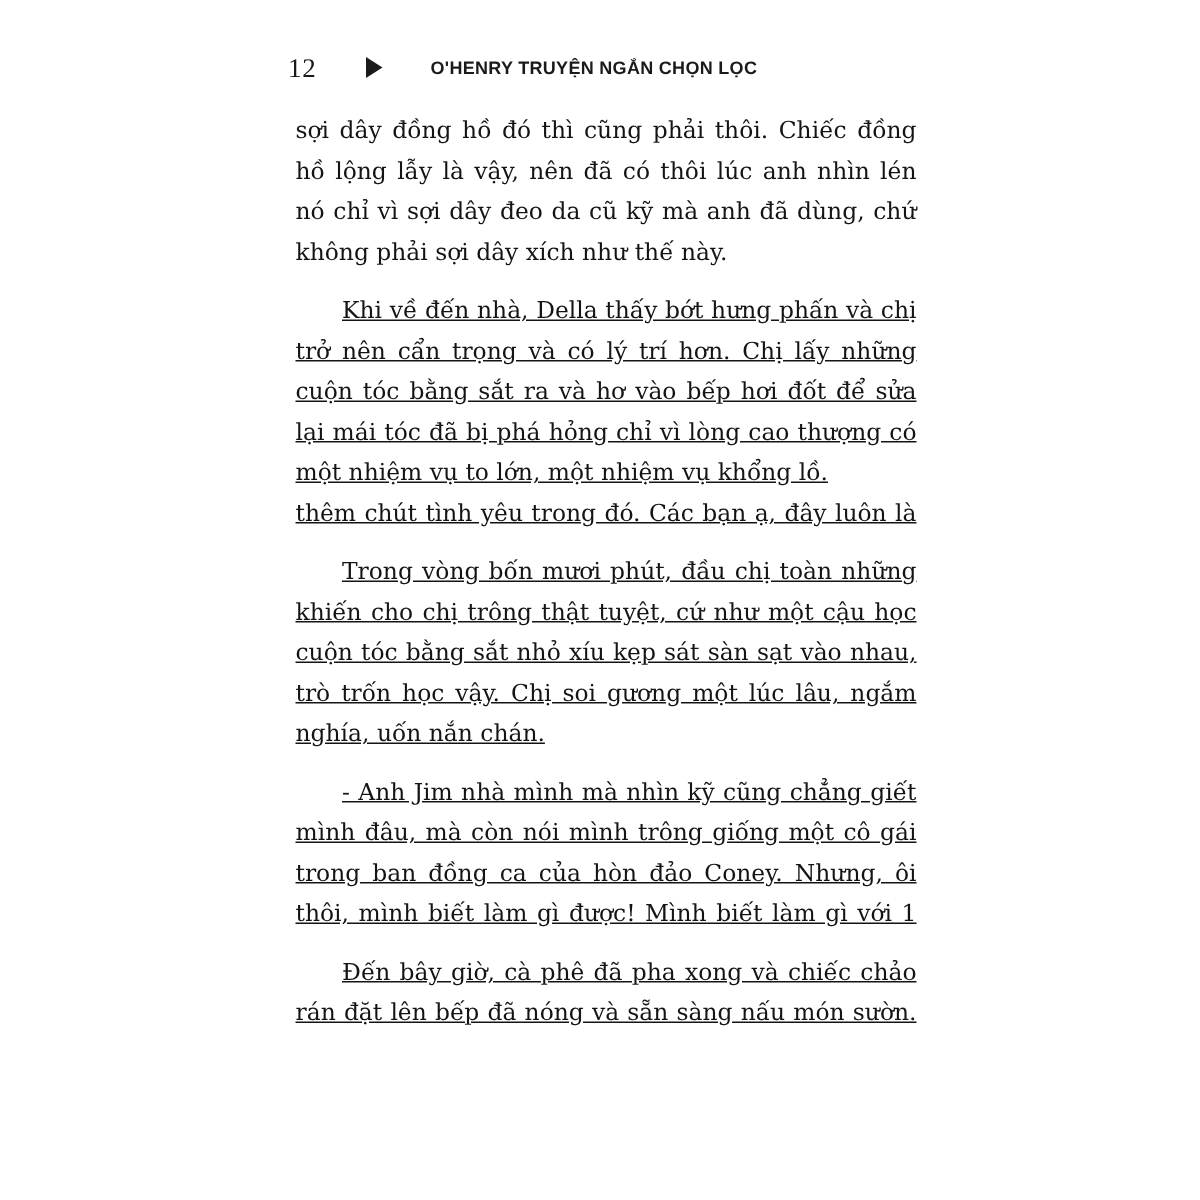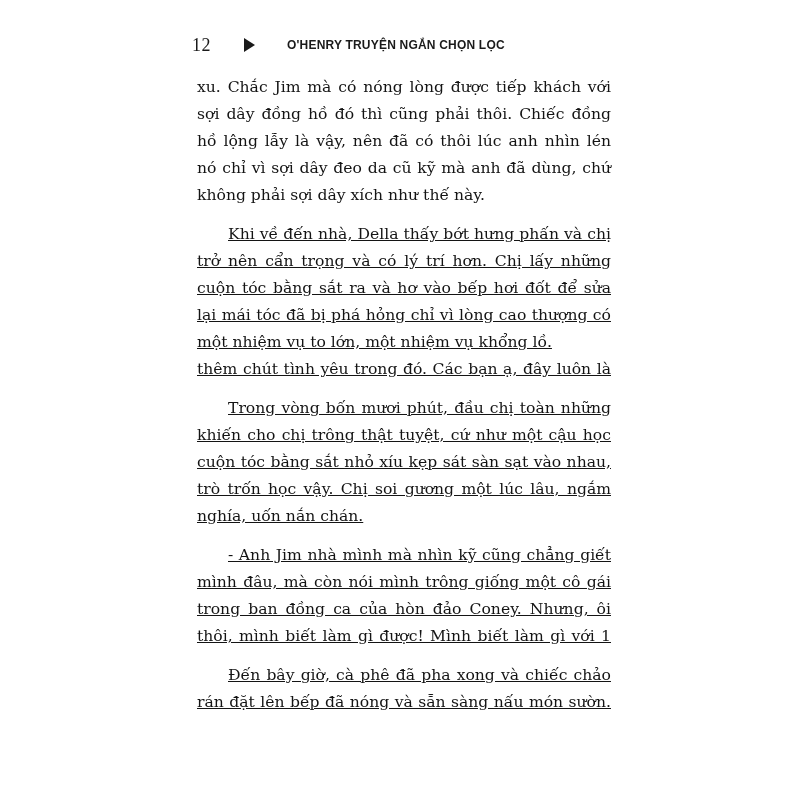--- a/index.html
+++ b/index.html
@@ -93,21 +93,20 @@
 
   <div class="running-head">
     <span class="page-number">12</span>
     <span class="arrow-icon"></span>
     <span class="book-title">O'HENRY TRUYỆN NGẮN CHỌN LỌC</span>
   </div>
 
   <div class="body-text">
 
     <p class="para">
-      <span class="line">xu. Chắc Jim mà có nóng lòng được tiếp khách với</span>
       <span class="line">sợi dây đồng hồ đó thì cũng phải thôi. Chiếc đồng</span>
       <span class="line">hồ lộng lẫy là vậy, nên đã có thôi lúc anh nhìn lén</span>
       <span class="line">nó chỉ vì sợi dây đeo da cũ kỹ mà anh đã dùng, chứ</span>
       <span class="line last">không phải sợi dây xích như thế này.</span>
     </p>
 
     <p class="para indent">
       <span class="line">Khi về đến nhà, Della thấy bớt hưng phấn và chị</span>
       <span class="line">trở nên cẩn trọng và có lý trí hơn. Chị lấy những</span>
       <span class="line">cuộn tóc bằng sắt ra và hơ vào bếp hơi đốt để sửa</span>

